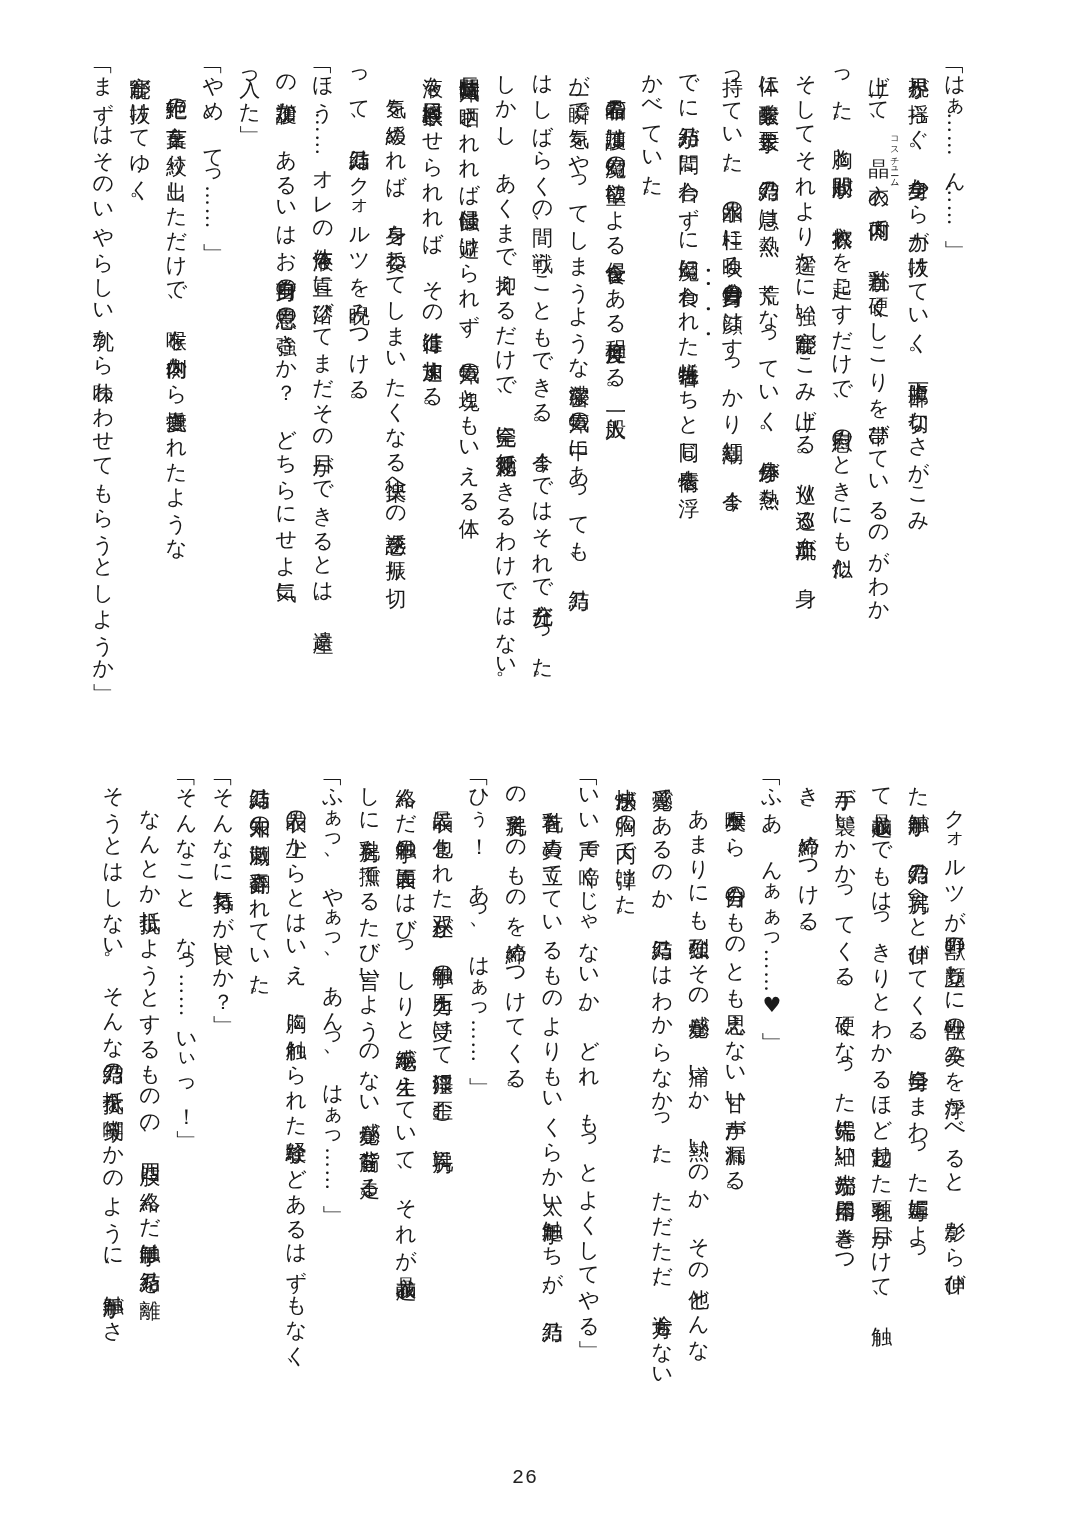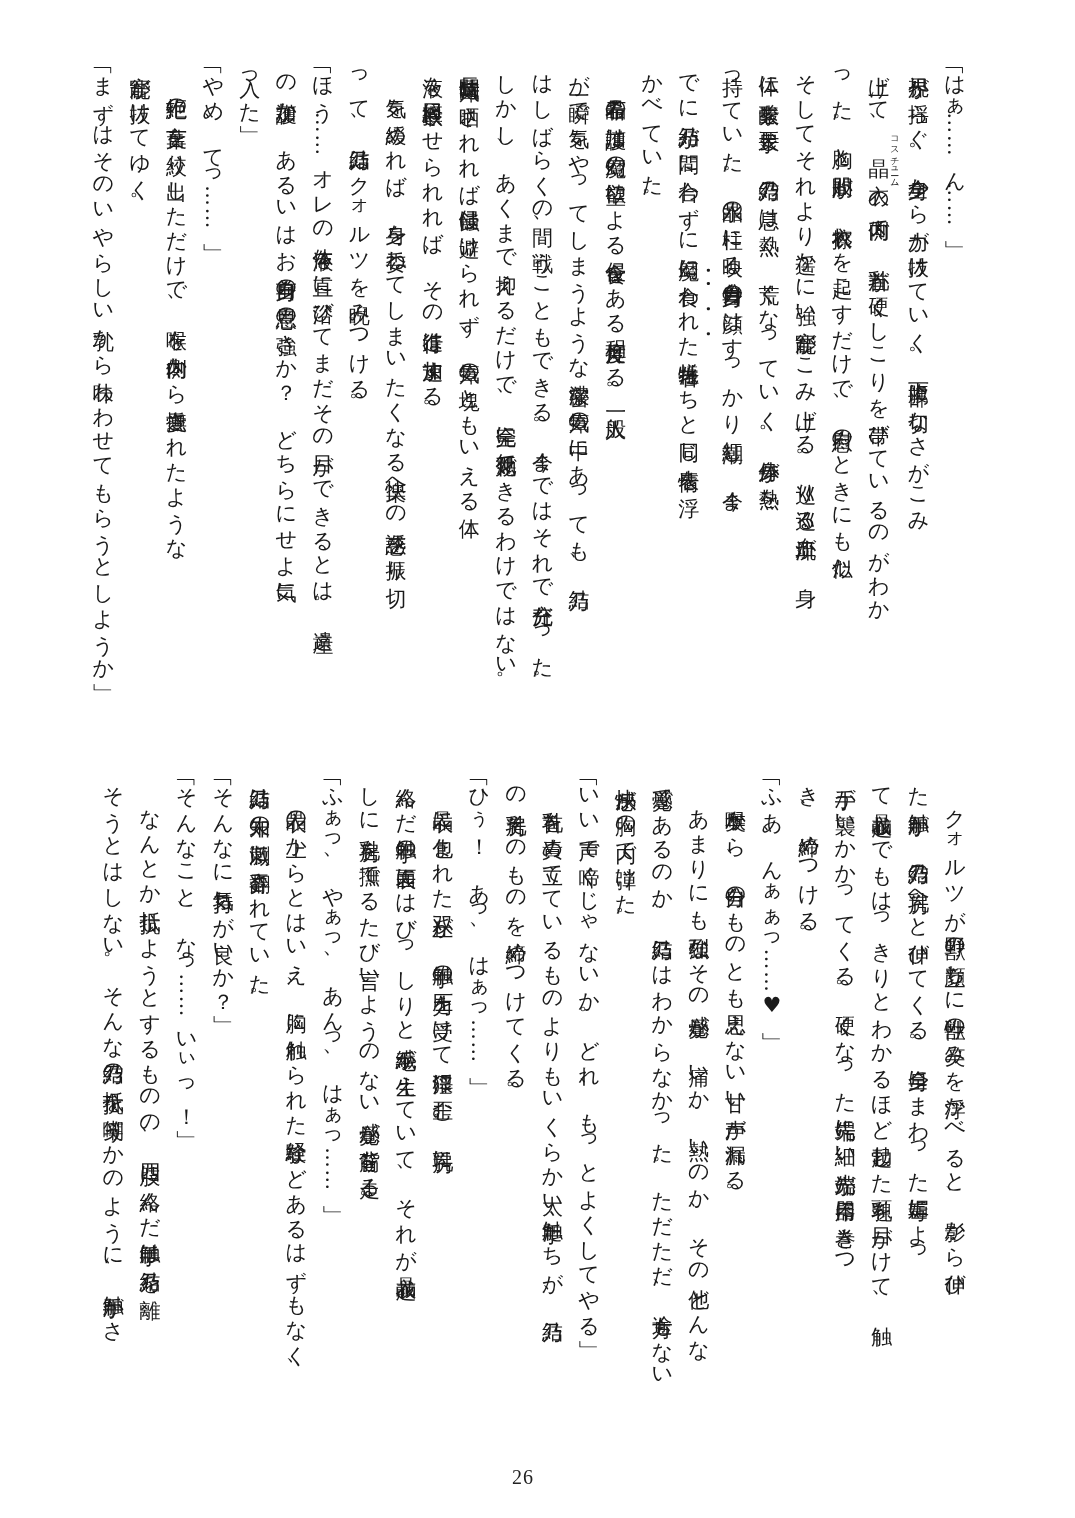--- a/index.html
+++ b/index.html
@@ -24,21 +24,21 @@
   ruby rt{
     font-size:9px;letter-spacing:0;
   }
   .emph{
     -webkit-text-emphasis:filled dot;
     text-emphasis:filled dot;
   }
   .page-number{
     position:absolute;left:512px;top:1466px;
     font-size:20px;letter-spacing:1px;color:#222;
-    font-family:Liberation Serif, serif;
+    font-family:Liberation Mono, monospace;
   }
 </style>
 </head>
 <body>
 
 <div class="vblock vblock-top">
     <p class="tcol">「はぁ……ん……」</p>
     <p class="tcol">視界が揺らぐ。全身から力が抜けていく。下腹部に切なさがこみ</p>
     <p class="tcol">上げて、<ruby>晶衣<rt>コスチューム</rt></ruby>の内側で、乳首が硬くしこりを帯びているのがわか</p>
     <p class="tcol">った。胸と股間が、衣擦れを起こすだけで、自慰のときにも似た、</p>

